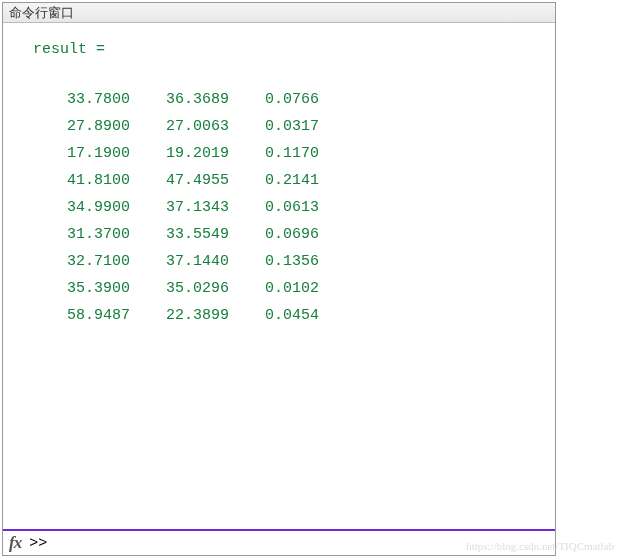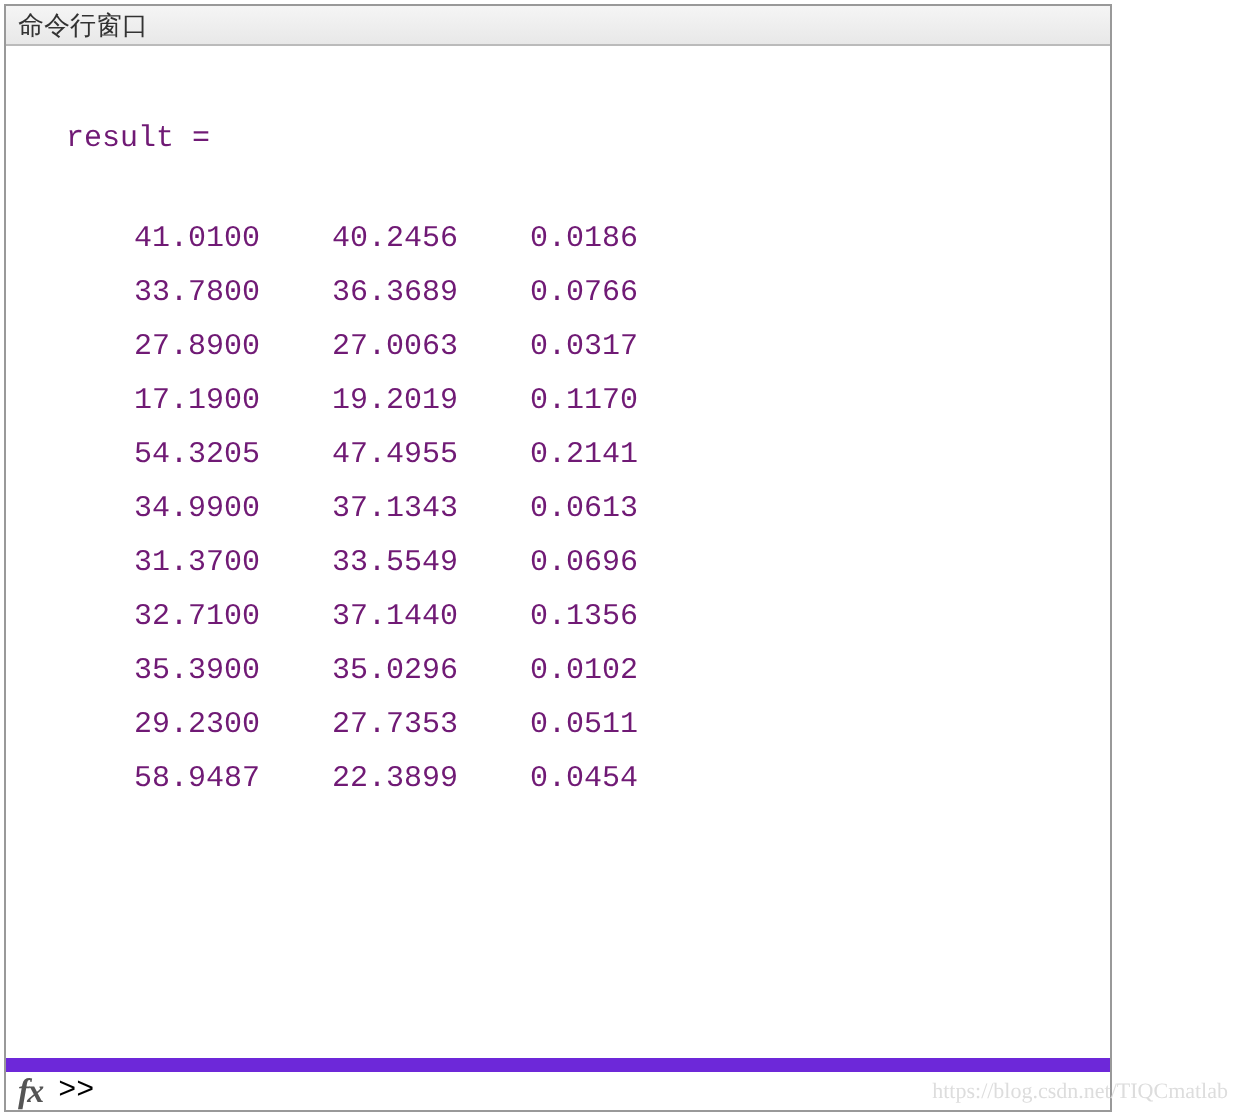--- a/index.html
+++ b/index.html
@@ -32,41 +32,40 @@
       font-size: 13px;
       color: #333;
       height: 20px;
       line-height: 16px;
     }
     .content-area {
       flex: 1;
       padding: 18px 0 0 30px;
       font-family: "SimSun", "Courier New", monospace;
       font-size: 15px;
-      color: #701a75;
+      color: #15803d;
       overflow: auto;
       background: #fff;
-      margin-top: 20px;
     }
     .result-label {
       margin-bottom: 28px;
     }
     .data-table {
       border-collapse: collapse;
       margin-left: 16px;
     }
     .data-table td {
       font-family: "SimSun", "Courier New", monospace;
       font-size: 15px;
       text-align: right;
       padding: 5px 18px 5px 18px;
       white-space: pre;
     }
     .prompt-bar {
-      border-top: 7px solid #6d28d9;
+      border-top: 2px solid #6d28d9;
       height: 26px;
       display: flex;
       align-items: center;
       padding: 0 6px;
       background: #fff;
     }
     .fx-icon {
       font-family: "Times New Roman", serif;
       font-style: italic;
       font-weight: bold;
@@ -96,41 +95,36 @@
 <div class="window-container">
   <div class="title-bar">
     <span>命令行窗口</span>
   </div>
 
   <div class="content-area">
     <div class="result-label">result =</div>
     <table class="data-table">
       <tbody id="matrix-body">
           <tr>
-            <td>41.0100</td>
-            <td>40.2456</td>
-            <td>0.0186</td>
-          </tr>
-          <tr>
             <td>33.7800</td>
             <td>36.3689</td>
             <td>0.0766</td>
           </tr>
           <tr>
             <td>27.8900</td>
             <td>27.0063</td>
             <td>0.0317</td>
           </tr>
           <tr>
             <td>17.1900</td>
             <td>19.2019</td>
             <td>0.1170</td>
           </tr>
           <tr>
-            <td>54.3205</td>
+            <td>41.8100</td>
             <td>47.4955</td>
             <td>0.2141</td>
           </tr>
           <tr>
             <td>34.9900</td>
             <td>37.1343</td>
             <td>0.0613</td>
           </tr>
           <tr>
             <td>31.3700</td>
@@ -141,25 +135,20 @@
             <td>32.7100</td>
             <td>37.1440</td>
             <td>0.1356</td>
           </tr>
           <tr>
             <td>35.3900</td>
             <td>35.0296</td>
             <td>0.0102</td>
           </tr>
           <tr>
-            <td>29.2300</td>
-            <td>27.7353</td>
-            <td>0.0511</td>
-          </tr>
-          <tr>
             <td>58.9487</td>
             <td>22.3899</td>
             <td>0.0454</td>
           </tr>
         </tbody>
     </table>
   </div>
 
   <div class="prompt-bar">
     <span class="fx-icon">fx</span>

